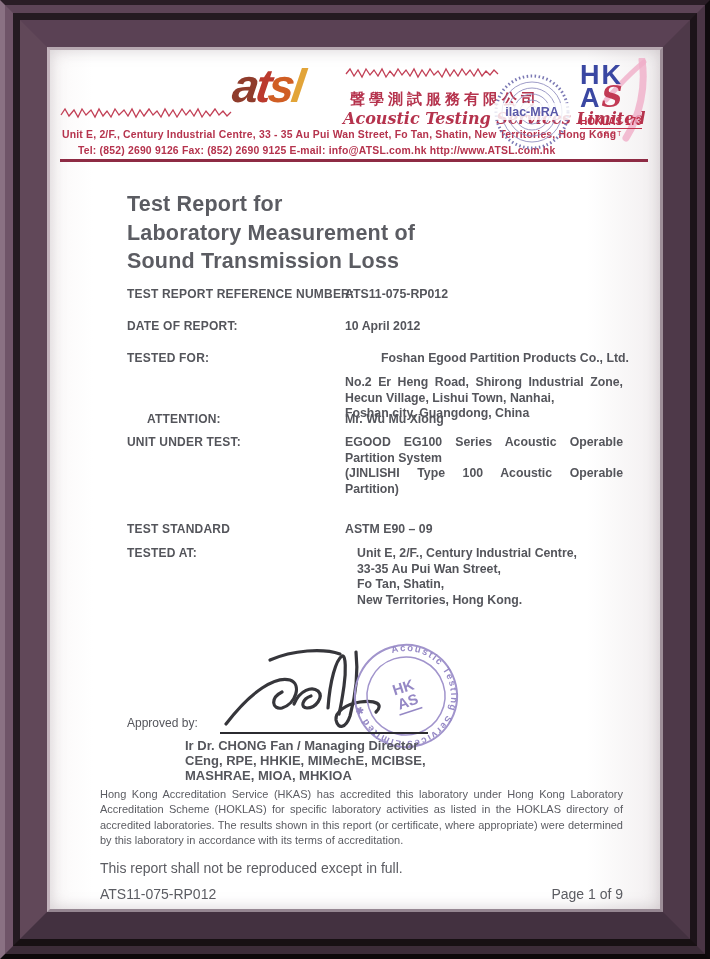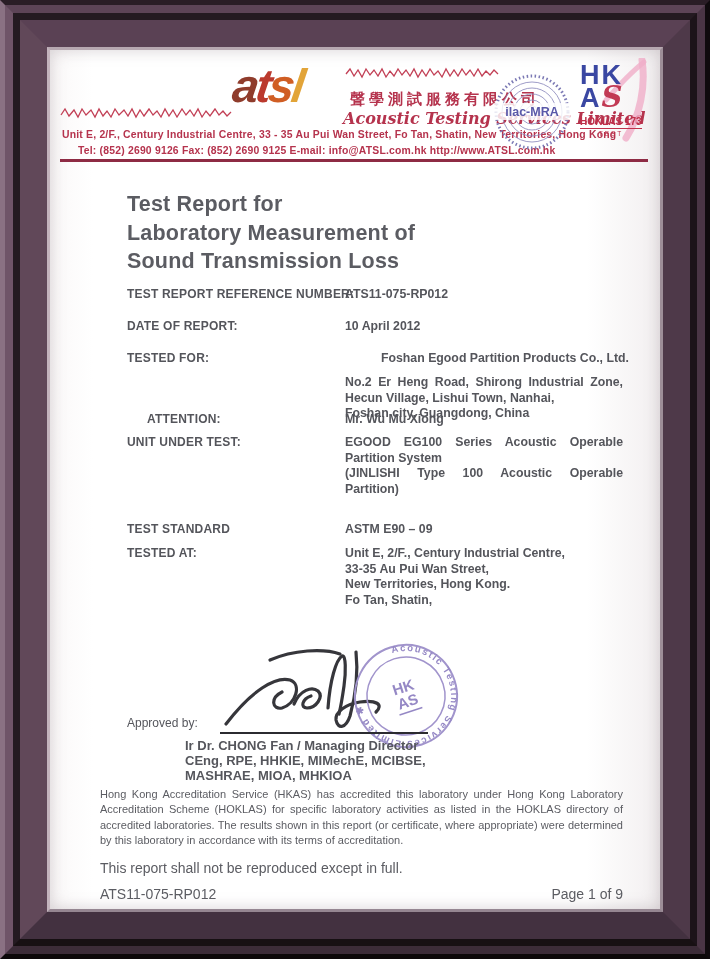--- a/index.html
+++ b/index.html
@@ -120,25 +120,25 @@
           <div class="jline">EGOOD EG100 Series Acoustic Operable</div>
           <div>Partition System</div>
           <div class="jline">(JINLISHI Type 100 Acoustic Operable</div>
           <div>Partition)</div>
         </div>
 
         <div class="lbl" style="top:472px;">TEST STANDARD</div>
         <div class="val" style="top:472px;">ASTM E90 – 09</div>
 
         <div class="lbl" style="top:496px;">TESTED AT:</div>
-        <div class="val" style="top:496px;">
+        <div class="val" style="top:496px;margin-left:12px;">
           <div>Unit E, 2/F., Century Industrial Centre,</div>
           <div>33-35 Au Pui Wan Street,</div>
+          <div>Fo Tan, Shatin,</div>
           <div>New Territories, Hong Kong.</div>
-          <div>Fo Tan, Shatin,</div>
         </div>
 
         <svg class="abs" style="left:168px;top:596px;" width="200" height="92" viewBox="0 0 200 92">
           <g fill="none" stroke="#36363b" stroke-width="3.2" stroke-linecap="round">
             <path d="M52,14 C75,4 105,2 122,8"></path>
             <path d="M8,78 C34,44 58,30 72,34 C84,38 78,58 64,62 C54,64 52,52 64,46"></path>
             <path d="M76,58 C82,44 94,40 100,45 C106,51 98,62 89,62 C82,62 84,53 93,50"></path>
             <path d="M110,62 C112,34 118,14 124,10 C128,8 128,26 126,40 C124,54 122,64 121,68"></path>
             <path d="M138,6 C140,24 138,48 132,70 C128,82 120,84 118,74 C117,66 128,58 142,56 C158,54 166,58 158,66"></path>
           </g>

